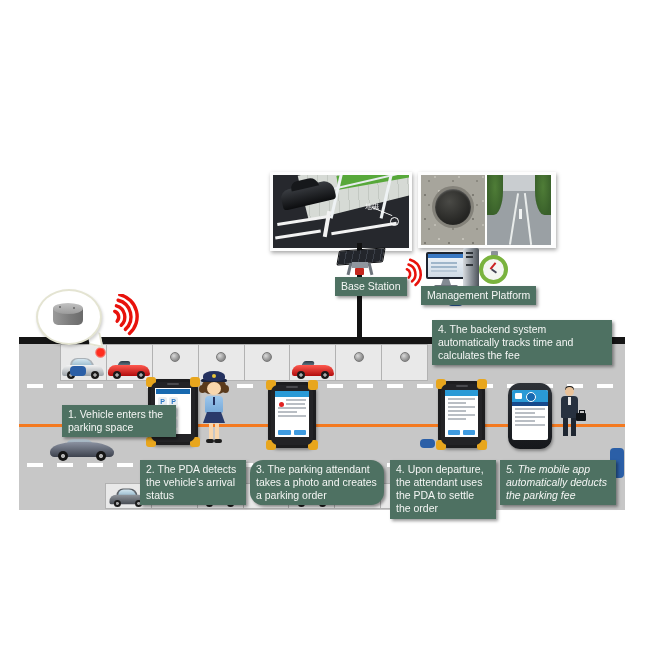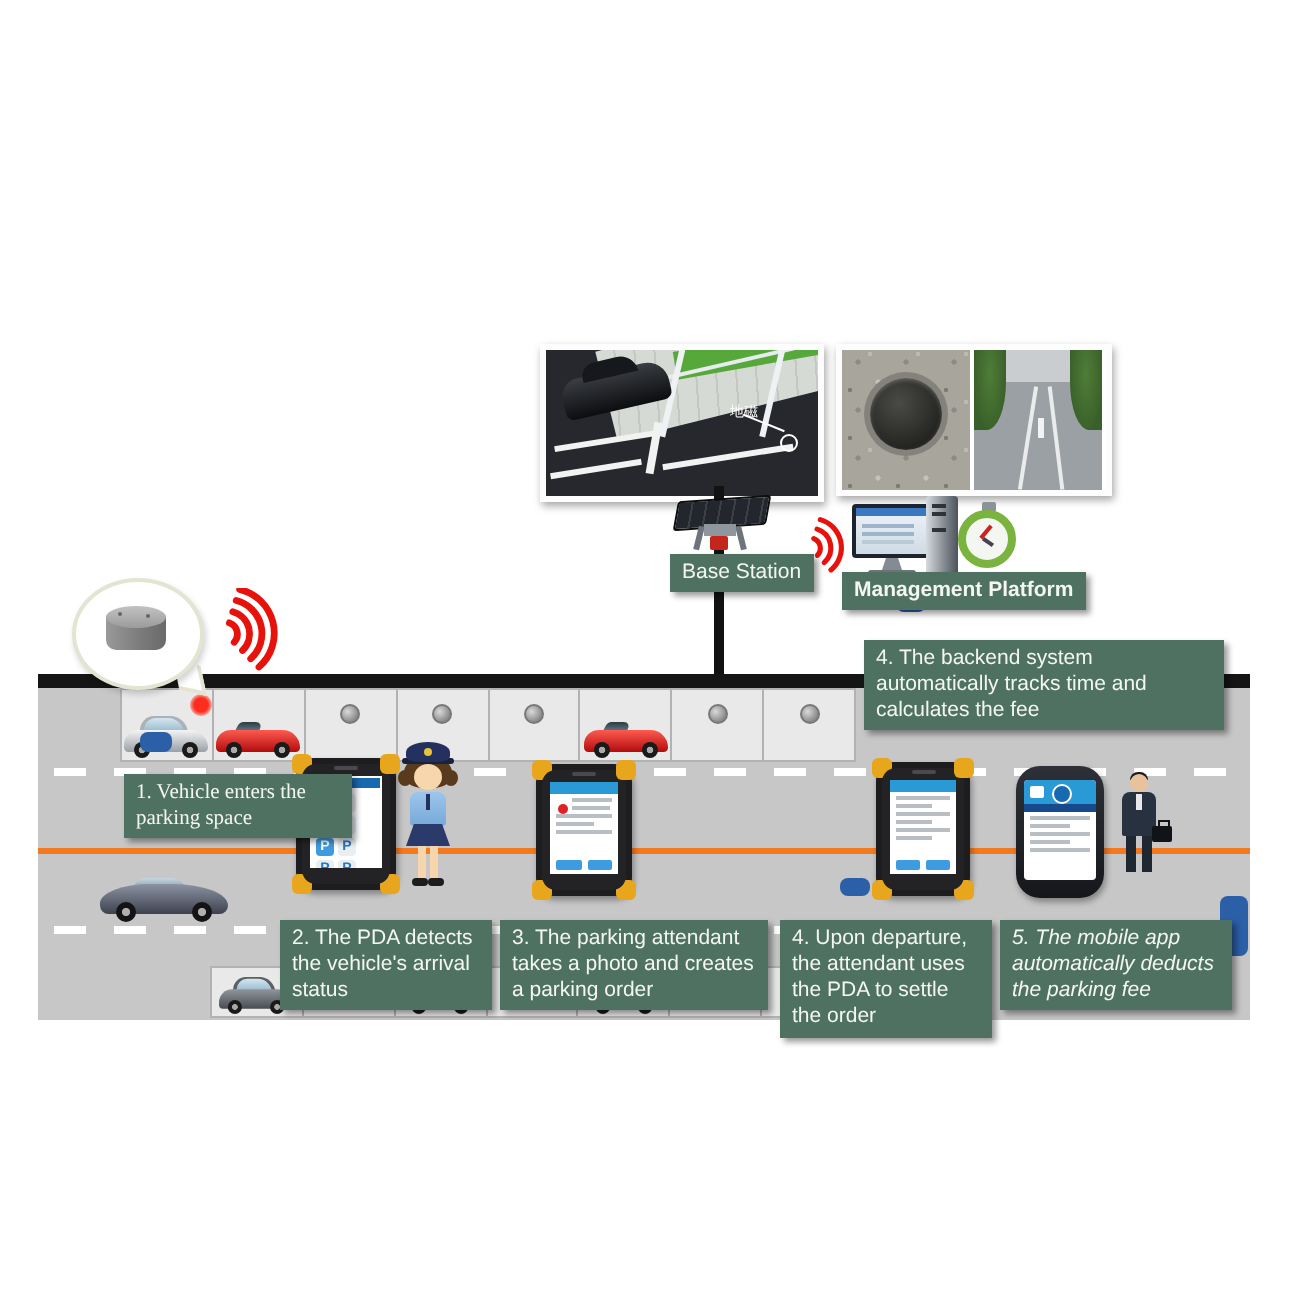--- a/index.html
+++ b/index.html
@@ -271,21 +271,21 @@
     <div class="mbase"></div>
   </div>
   <div class="abs tower"></div>
   <div class="abs stopwatch">
     <div class="swcrown"></div>
     <div class="swface"></div>
   </div>
 
   <div class="tag" style="left:335px;top:277px;">Base Station</div>
   <div class="bluetab" style="left:448px;top:297px;width:15px;height:9px;"></div>
-  <div class="tag" style="left:421px;top:286px;font-weight:bold;">Management Platform</div>
+  <div class="tag" style="left:421px;top:286px;">Management Platform</div>
   <div class="tag step" style="left:432px;top:302px;width:168px;">4. The backend system automatically tracks time and calculates the fee</div>
 
   <div class="abs bubbletail"></div>
   <div class="abs bubble">
     <div class="cyl">
       <div class="cylbody"></div>
         <div class="cyltop"></div>
     </div>
   </div>
   <div class="waves" style="left:106px;top:294px;">
@@ -396,23 +396,23 @@
       <div class="sbody"></div>
     <div class="wheel w1"></div>
       <div class="wheel w2"></div>
   </div>
 
   <div class="bluetab" style="left:70px;top:366px;width:16px;height:10px;"></div>
   <div class="bluetab" style="left:420px;top:439px;width:15px;height:9px;"></div>
   <div class="bluetab" style="left:524px;top:436px;width:26px;height:9px;"></div>
   <div class="bluetab" style="left:610px;top:448px;width:14px;height:30px;"></div>
 
-  <div class="tag step" style="left:62px;top:369px;width:102px;font-family:Liberation Serif, serif;">1. Vehicle enters the parking space</div>
+  <div class="tag step" style="left:62px;top:387px;width:102px;">1. Vehicle enters the parking space</div>
   <div class="tag step" style="left:140px;top:442px;width:94px;">2. The PDA detects the vehicle's arrival status</div>
-  <div class="tag step" style="left:250px;top:442px;width:122px;">3. The parking attendant takes a photo and creates a parking order</div>
+  <div class="tag step" style="left:250px;top:442px;width:122px;border-radius:13px;">3. The parking attendant takes a photo and creates a parking order</div>
   <div class="tag step" style="left:390px;top:442px;width:94px;">4. Upon departure, the attendant uses the PDA to settle the order</div>
   <div class="tag step" style="left:500px;top:442px;width:104px;font-style:italic;">5. The mobile app automatically deducts the parking fee</div>
 
   <div class="pda" style="left:148px;top:379px;width:50px;height:66px;">
     <div class="corner c3"></div>
       <div class="corner c4"></div>
     <div class="frame"></div>
       <div class="spk"></div>
     <div class="screen screen-blue">
       <div class="scr-head"></div>

